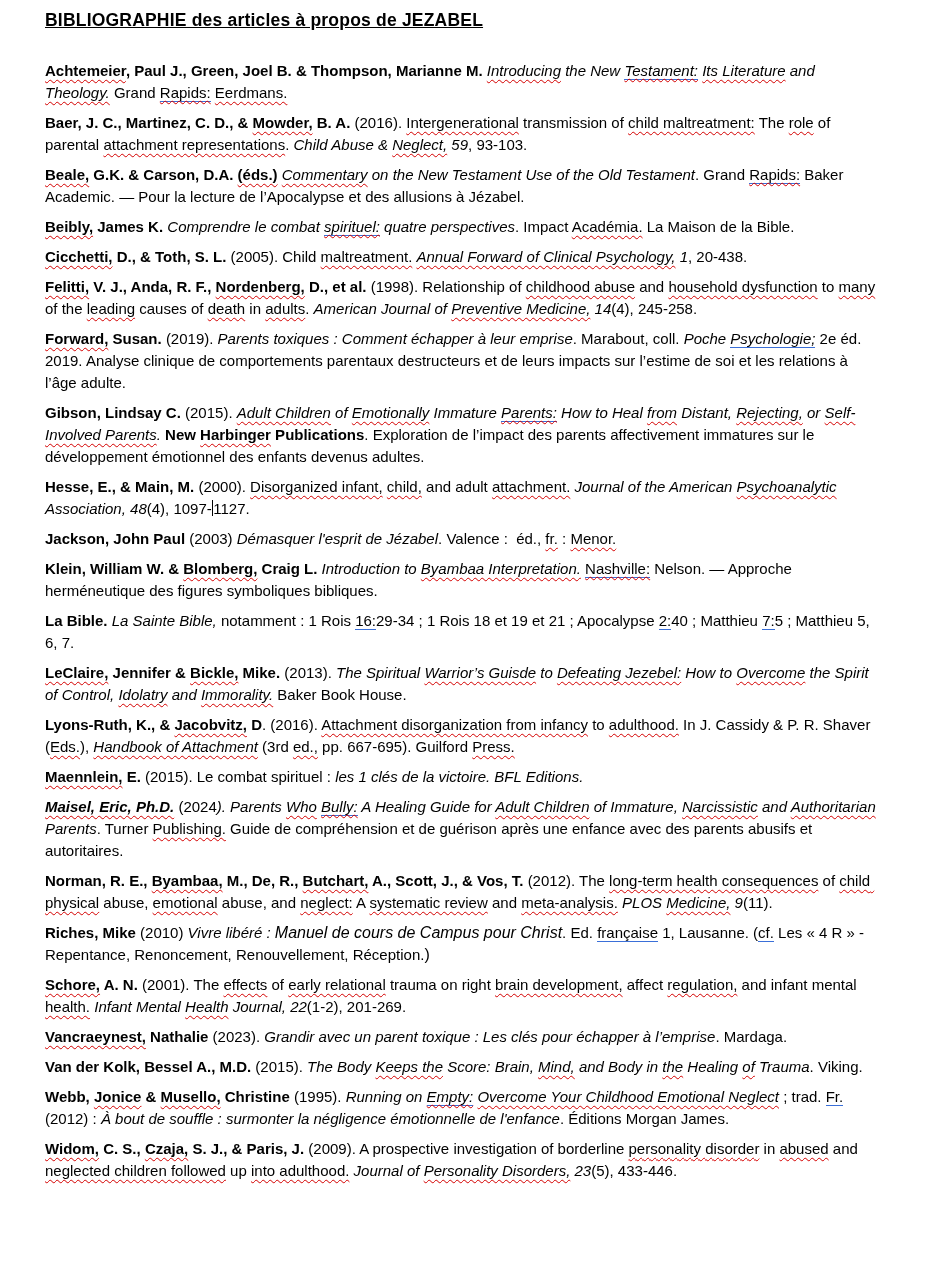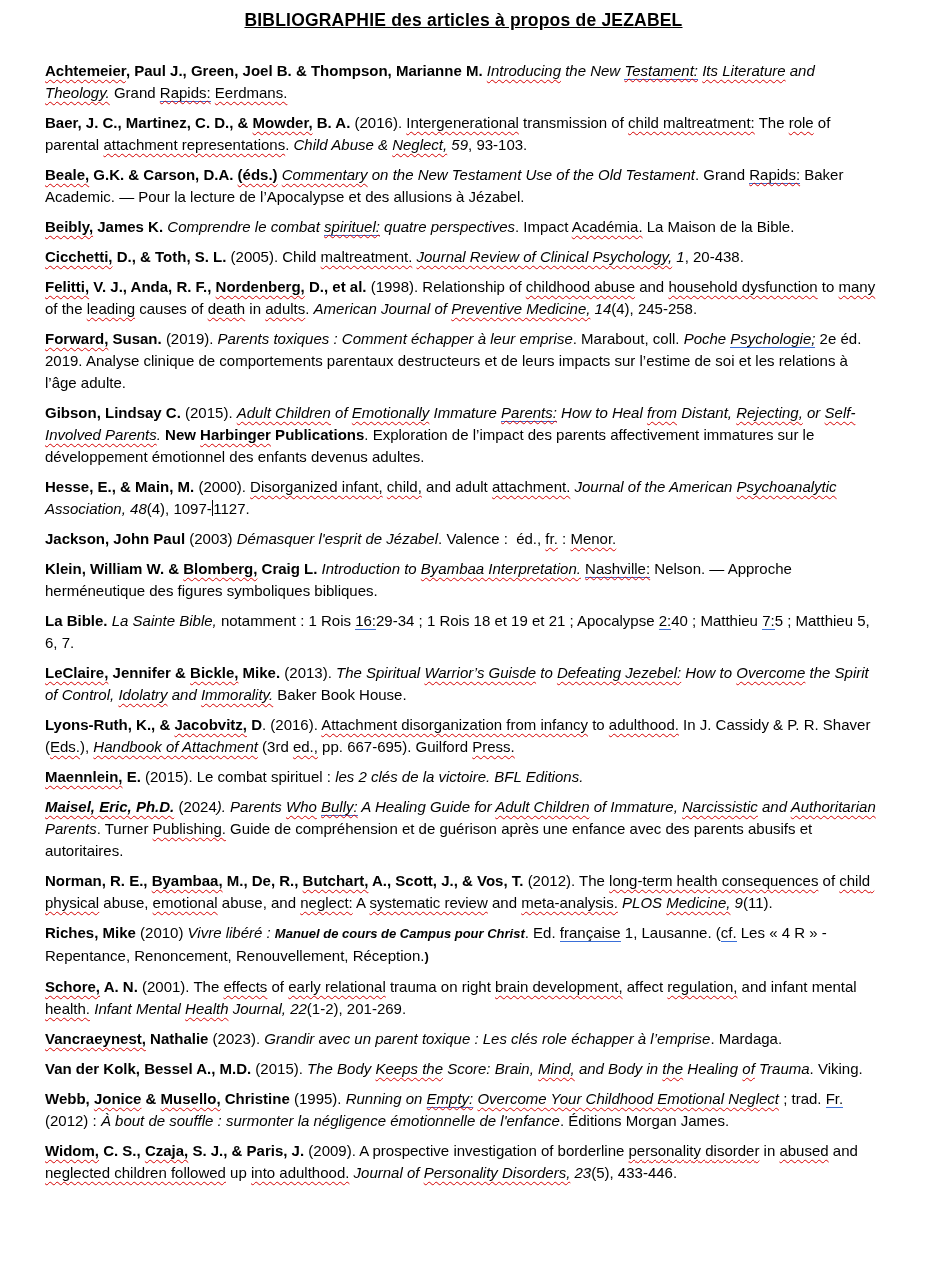--- a/index.html
+++ b/index.html
@@ -8,37 +8,36 @@
   }
   html,body{margin:0;padding:0;}
   body{
     width:927px;height:1261px;
     background:#ffffff;color:#000;
     font-family:"Liberation Sans", sans-serif;
     overflow:hidden;
   }
   .page{padding:8px 45px 0 45px;}
   .title{
-    text-align:center;
     font-size:17.5px;
     font-weight:bold;
     text-decoration:underline;
     margin:2px 0 0 0;
     letter-spacing:.2px;
   }
   .entries{margin-top:29px;}
   .entry{
     font-size:15px;
     line-height:22px;
     margin:8px 0 8px 0;
     white-space:pre-wrap;
   }
   .b{font-weight:bold;}
   .i{font-style:italic;}
-  .small{font-size:13px;font-weight:bold;}
+  .small{font-size:16px;}
   .sp{
     text-decoration:underline wavy var(--spell);
     text-decoration-thickness:1px;
     text-underline-offset:2.5px;
     text-decoration-skip-ink:none;
   }
   .gr{
     border-bottom:1.6px solid var(--grammar);
   }
   .sp.gr{
@@ -57,33 +56,33 @@
 </head>
 <body>
 
 <div class="page">
   <h1 class="title">BIBLIOGRAPHIE des articles à propos de JEZABEL</h1>
   <div class="entries">
       <p class="entry"><span class="b sp">Achtemeier</span><span class="b">, Paul J., Green, Joel B. &amp; Thompson, Marianne M. </span><span class="i sp">Introducing</span><span class="i"> the New </span><span class="i sp gr">Testament:</span><span class="i"> </span><span class="i sp">Its Literature</span><span class="i"> and </span><span class="i sp">Theology.</span><span class=""> Grand </span><span class="sp gr">Rapids:</span><span class=""> </span><span class="sp">Eerdmans.</span></p>
       <p class="entry"><span class="b">Baer, J. C., Martinez, C. D., &amp; </span><span class="b sp">Mowder,</span><span class="b"> B. A. </span><span class="">(2016). </span><span class="sp">Intergenerational</span><span class=""> transmission of </span><span class="sp">child maltreatment:</span><span class=""> The </span><span class="sp">role</span><span class=""> of parental </span><span class="sp">attachment representations</span><span class="">. </span><span class="i">Child Abuse &amp; </span><span class="i sp">Neglect,</span><span class="i"> 59</span><span class="">, 93-103.</span></p>
       <p class="entry"><span class="b sp">Beale,</span><span class="b"> G.K. &amp; Carson, D.A. </span><span class="b sp">(éds.)</span><span class=""> </span><span class="i sp">Commentary</span><span class="i"> on the New Testament Use of the Old Testament</span><span class="">. Grand </span><span class="sp gr">Rapids:</span><span class=""> Baker Academic. — Pour la lecture de l’Apocalypse et des allusions à Jézabel.</span></p>
       <p class="entry"><span class="b sp">Beibly,</span><span class="b"> James K. </span><span class="i">Comprendre le combat </span><span class="i sp gr">spirituel:</span><span class="i"> quatre perspectives</span><span class="">. Impact </span><span class="sp">Académia.</span><span class=""> La Maison de la Bible.</span></p>
-      <p class="entry"><span class="b sp">Cicchetti,</span><span class="b"> D., &amp; Toth, S. L. </span><span class="">(2005). Child </span><span class="sp">maltreatment.</span><span class=""> </span><span class="i sp">Journal Review of Clinical Psychology,</span><span class="i"> 1</span><span class="">, 20-438.</span></p>
+      <p class="entry"><span class="b sp">Cicchetti,</span><span class="b"> D., &amp; Toth, S. L. </span><span class="">(2005). Child </span><span class="sp">maltreatment.</span><span class=""> </span><span class="i sp">Annual Forward of Clinical Psychology,</span><span class="i"> 1</span><span class="">, 20-438.</span></p>
       <p class="entry"><span class="b sp">Felitti,</span><span class="b"> V. J., Anda, R. F., </span><span class="b sp">Nordenberg,</span><span class="b"> D., et al. </span><span class="">(1998). Relationship of </span><span class="sp">childhood abuse</span><span class=""> and </span><span class="sp">household dysfunction</span><span class=""> to </span><span class="sp">many</span><span class=""> of the </span><span class="sp">leading</span><span class=""> causes of </span><span class="sp">death</span><span class=""> in </span><span class="sp">adults</span><span class="">. </span><span class="i">American Journal of </span><span class="i sp">Preventive Medicine,</span><span class="i"> 14</span><span class="">(4), 245-258.</span></p>
       <p class="entry"><span class="b sp">Forward,</span><span class="b"> Susan. </span><span class="">(2019). </span><span class="i">Parents toxiques : Comment échapper à leur emprise</span><span class="">. Marabout, coll. </span><span class="i">Poche </span><span class="i gr">Psychologie;</span><span class=""> 2e éd. 2019. Analyse clinique de comportements parentaux destructeurs et de leurs impacts sur l’estime de soi et les relations à l’âge adulte.</span></p>
       <p class="entry"><span class="b">Gibson, Lindsay C. </span><span class="">(2015). </span><span class="i sp">Adult Children</span><span class="i"> of </span><span class="i sp">Emotionally</span><span class="i"> Immature </span><span class="i sp gr">Parents:</span><span class="i"> How to Heal </span><span class="i sp">from</span><span class="i"> Distant, </span><span class="i sp">Rejecting,</span><span class="i"> or </span><span class="i sp">Self-Involved Parents</span><span class="i">. </span><span class="b">New </span><span class="b sp">Harbinger</span><span class="b"> Publications</span><span class="">. Exploration de l’impact des parents affectivement immatures sur le développement émotionnel des enfants devenus adultes.</span></p>
       <p class="entry"><span class="b">Hesse, E., &amp; Main, M. </span><span class="">(2000). </span><span class="sp">Disorganized infant,</span><span class=""> </span><span class="sp">child,</span><span class=""> and adult </span><span class="sp">attachment.</span><span class=""> </span><span class="i">Journal of the American </span><span class="i sp">Psychoanalytic</span><span class="i"> Association, 48</span><span class="">(4), 1097-</span><span class="caret"></span><span class="">1127.</span></p>
       <p class="entry"><span class="b">Jackson, John Paul </span><span class="">(2003) </span><span class="i">Démasquer l'esprit de Jézabel</span><span class="">. Valence :  éd., </span><span class="sp">fr.</span><span class=""> : </span><span class="sp">Menor.</span></p>
       <p class="entry"><span class="b">Klein, William W. &amp; </span><span class="b sp">Blomberg,</span><span class="b"> Craig L. </span><span class="i">Introduction to </span><span class="i sp">Byambaa Interpretation.</span><span class=""> </span><span class="sp gr">Nashville:</span><span class=""> Nelson. — Approche herméneutique des figures symboliques bibliques.</span></p>
       <p class="entry"><span class="b">La Bible. </span><span class="i">La Sainte Bible,</span><span class=""> notamment : 1 Rois </span><span class="gr">16:</span><span class="">29-34 ; 1 Rois 18 et 19 et 21 ; Apocalypse </span><span class="gr">2:</span><span class="">40 ; Matthieu </span><span class="gr">7:</span><span class="">5 ; Matthieu 5, 6, 7.</span></p>
       <p class="entry"><span class="b sp">LeClaire,</span><span class="b"> Jennifer &amp; </span><span class="b sp">Bickle,</span><span class="b"> Mike. </span><span class="">(2013). </span><span class="i">The Spiritual </span><span class="i sp">Warrior’s Guisde</span><span class="i"> to </span><span class="i sp">Defeating Jezebel:</span><span class="i"> How to </span><span class="i sp">Overcome</span><span class="i"> the Spirit of Control, </span><span class="i sp">Idolatry</span><span class="i"> and </span><span class="i sp">Immorality.</span><span class=""> Baker Book House.</span></p>
       <p class="entry"><span class="b">Lyons-Ruth, K., &amp; </span><span class="b sp">Jacobvitz,</span><span class="b"> D</span><span class="">. (2016). </span><span class="sp">Attachment disorganization from infancy</span><span class=""> to </span><span class="sp">adulthood.</span><span class=""> In J. Cassidy &amp; P. R. Shaver (</span><span class="sp">Eds.</span><span class="">), </span><span class="i sp">Handbook of Attachment</span><span class=""> (3rd </span><span class="sp">ed.,</span><span class=""> pp. 667-695). Guilford </span><span class="sp">Press.</span></p>
-      <p class="entry"><span class="b sp">Maennlein,</span><span class="b"> E. </span><span class="">(2015). Le combat spirituel : </span><span class="i">les 2 clés de la victoire. BFL Editions.</span></p>
+      <p class="entry"><span class="b sp">Maennlein,</span><span class="b"> E. </span><span class="">(2015). Le combat spirituel : </span><span class="i">les 1 clés de la victoire. BFL Editions.</span></p>
       <p class="entry"><span class="b i sp">Maisel, Eric, Ph.D.</span><span class=""> (2024</span><span class="i">). </span><span class="i">Parents </span><span class="i sp">Who</span><span class="i"> </span><span class="i sp gr">Bully:</span><span class="i"> A Healing Guide for </span><span class="i sp">Adult Children</span><span class="i"> of Immature, </span><span class="i sp">Narcissistic</span><span class="i"> and </span><span class="i sp">Authoritarian</span><span class="i"> Parents</span><span class="">. Turner </span><span class="sp">Publishing.</span><span class=""> Guide de compréhension et de guérison après une enfance avec des parents abusifs et autoritaires.</span></p>
       <p class="entry"><span class="b">Norman, R. E., </span><span class="b sp">Byambaa,</span><span class="b"> M., De, R., </span><span class="b sp">Butchart,</span><span class="b"> A., Scott, J., &amp; Vos, T. </span><span class="">(2012). The </span><span class="sp">long-term health consequences</span><span class=""> of </span><span class="sp">child physical</span><span class=""> abuse, </span><span class="sp">emotional</span><span class=""> abuse, and </span><span class="sp">neglect:</span><span class=""> A </span><span class="sp">systematic review</span><span class=""> and </span><span class="sp">meta-analysis.</span><span class=""> </span><span class="i">PLOS </span><span class="i sp">Medicine,</span><span class="i"> 9</span><span class="">(11).</span></p>
       <p class="entry"><span class="b">Riches, Mike </span><span class="">(2010) </span><span class="i">Vivre libéré : </span><span class="i small">Manuel de cours de Campus pour Christ</span><span class="">. Ed. </span><span class="gr">française</span><span class=""> 1, Lausanne. (</span><span class="gr">cf.</span><span class=""> Les « 4 R » - Repentance, Renoncement, Renouvellement, Réception.</span><span class="small">)</span></p>
       <p class="entry"><span class="b sp">Schore,</span><span class="b"> A. N. </span><span class="">(2001). The </span><span class="sp">effects</span><span class=""> of </span><span class="sp">early relational</span><span class=""> trauma on right </span><span class="sp">brain development,</span><span class=""> affect </span><span class="sp">regulation,</span><span class=""> and infant mental </span><span class="sp">health.</span><span class=""> </span><span class="i">Infant Mental </span><span class="i sp">Health</span><span class="i"> Journal, 22</span><span class="">(1-2), 201-269.</span></p>
-      <p class="entry"><span class="b sp">Vancraeynest,</span><span class="b"> Nathalie </span><span class="">(2023). </span><span class="i">Grandir avec un parent toxique : Les clés role échapper à l’emprise</span><span class="">. Mardaga.</span></p>
+      <p class="entry"><span class="b sp">Vancraeynest,</span><span class="b"> Nathalie </span><span class="">(2023). </span><span class="i">Grandir avec un parent toxique : Les clés pour échapper à l’emprise</span><span class="">. Mardaga.</span></p>
       <p class="entry"><span class="b">Van der Kolk, Bessel A., M.D. </span><span class="">(2015). </span><span class="i">The Body </span><span class="i sp">Keeps the</span><span class="i"> Score: Brain, </span><span class="i sp">Mind,</span><span class="i"> and Body in </span><span class="i sp">the</span><span class="i"> Healing </span><span class="i sp">of</span><span class="i"> Trauma</span><span class="">. Viking.</span></p>
       <p class="entry"><span class="b">Webb, </span><span class="b sp">Jonice</span><span class="b"> &amp; </span><span class="b sp">Musello,</span><span class="b"> Christine </span><span class="">(1995). </span><span class="i">Running on </span><span class="i sp gr">Empty:</span><span class="i"> </span><span class="i sp">Overcome Your Childhood Emotional Neglect</span><span class=""> ; trad. </span><span class="gr">Fr.</span><span class=""> (2012) : </span><span class="i">À bout de souffle : surmonter la négligence émotionnelle de l'enfance</span><span class="">. Éditions Morgan James.</span></p>
       <p class="entry"><span class="b sp">Widom,</span><span class="b"> C. S., </span><span class="b sp">Czaja,</span><span class="b"> S. J., &amp; Paris, J. </span><span class="">(2009). A prospective investigation of borderline </span><span class="sp">personality disorder</span><span class=""> in </span><span class="sp">abused</span><span class=""> and </span><span class="sp">neglected children followed</span><span class=""> up </span><span class="sp">into adulthood.</span><span class=""> </span><span class="i">Journal of </span><span class="i sp">Personality Disorders,</span><span class="i"> 23</span><span class="">(5), 433-446.</span></p>
     </div>
 </div>
 
 </body></html>

